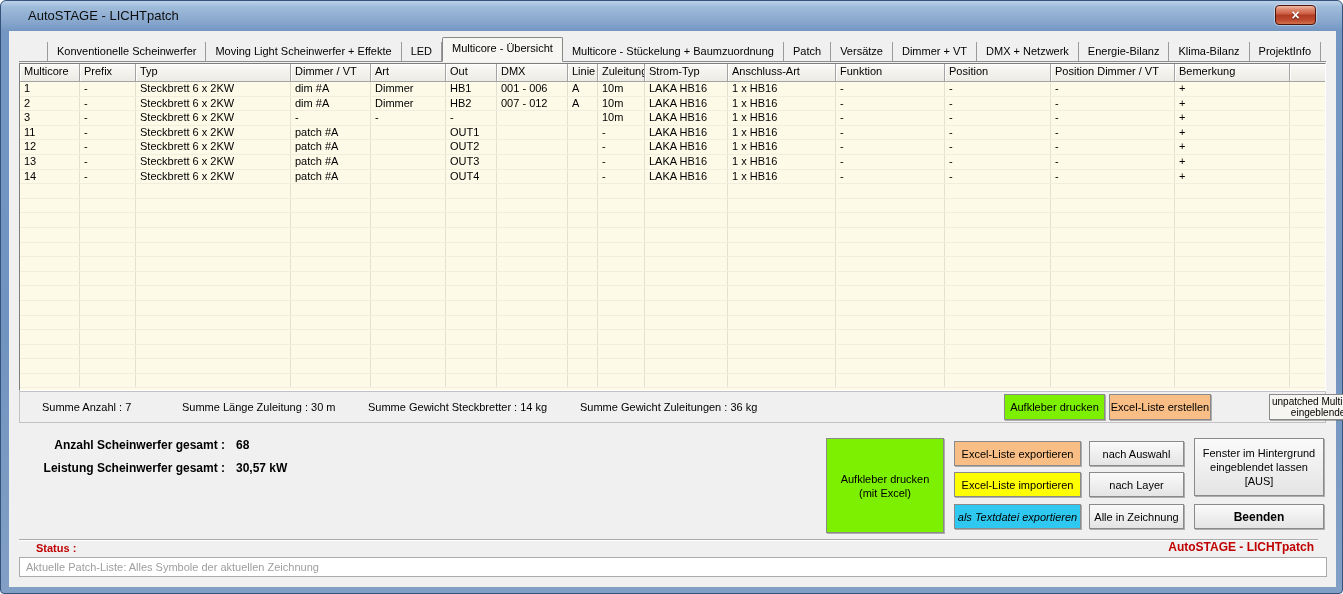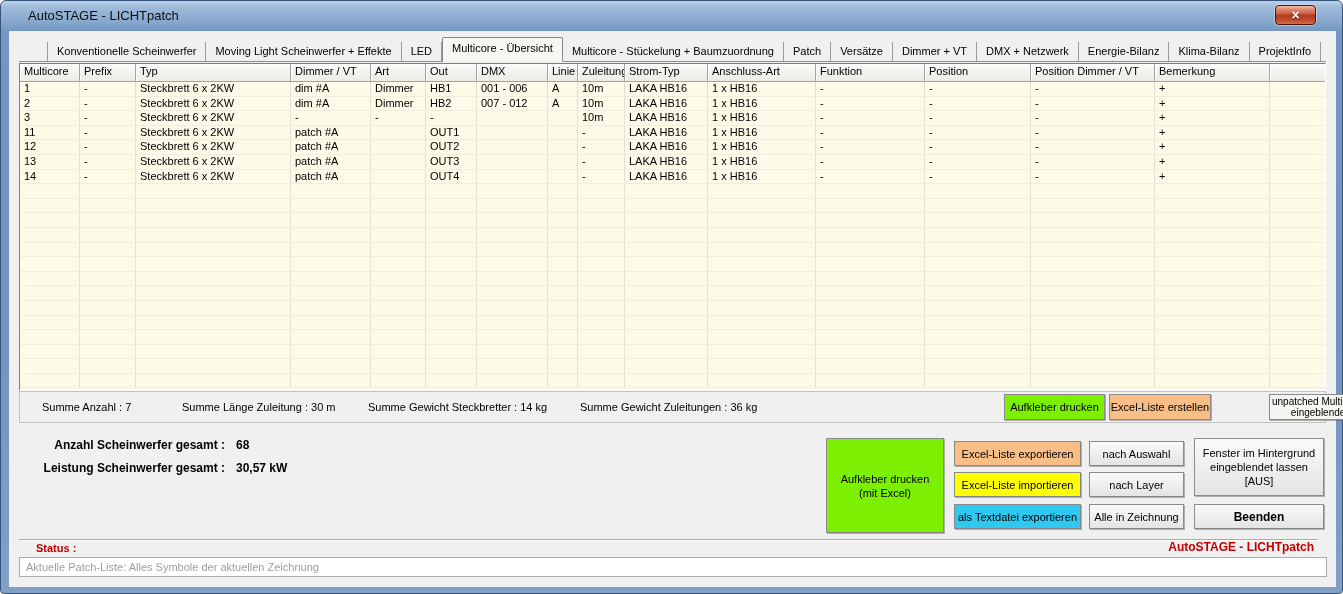--- a/index.html
+++ b/index.html
@@ -28,37 +28,37 @@
   .grid{position:absolute;left:10px;top:32px;width:1307px;height:328px;box-sizing:border-box;background:#FDFAE8;
         border-top:1px solid #7E7E7E;border-left:1px solid #7E7E7E;border-bottom:1px solid #FFFFFF;border-right:1px solid #FFFFFF;
         overflow:hidden;}
   .thead{display:flex;height:18px;}
   .hc{box-sizing:border-box;border-right:1px solid #A3A3A3;border-bottom:1px solid #A3A3A3;
       background:linear-gradient(#FAF9F6,#ECEBE4);box-shadow:inset 1px 1px 0 #fff;
       padding:1px 4px 0;white-space:nowrap;overflow:hidden;}
   .tr{display:flex;height:14.6px;box-sizing:border-box;border-bottom:1px solid #F1EEDF;}
   .td{box-sizing:border-box;border-right:1px solid #E4E1D2;padding:0 4px;line-height:13.6px;
       white-space:nowrap;overflow:hidden;}
-  .c0{width:60px}.c1{width:56px}.c2{width:155px}.c3{width:80px}.c4{width:55px}.c5{width:51px}
+  .c0{width:60px}.c1{width:56px}.c2{width:155px}.c3{width:80px}.c4{width:75px}.c5{width:51px}
   .c6{width:71px}.c7{width:30px}.c8{width:47px}.c9{width:83px}.c10{width:108px}.c11{width:109px}
   .c12{width:106px}.c13{width:124px}.c14{width:115px}
   .c15{flex:1 1 auto;border-right:none !important;}
   
   .strip{position:absolute;left:10px;top:360px;width:1307px;height:32px;box-sizing:border-box;
          background:#F0F0F0;border:1px solid #C2C2C2;}
   .sumitem{position:absolute;top:9px;white-space:nowrap;}
   .sumitem:nth-of-type(1){left:22px}.sumitem:nth-of-type(2){left:162px}
   .sumitem:nth-of-type(3){left:348px}.sumitem:nth-of-type(4){left:560px}
   .btn{box-sizing:border-box;border:1px solid #8A8A8A;display:flex;flex-direction:column;align-items:center;
        justify-content:center;text-align:center;cursor:default;box-shadow:1px 1px 0 rgba(90,90,90,.45);
        background:linear-gradient(#FAFAFA,#E4E4E4);white-space:nowrap;}
   .green{background:var(--green);}
   .peach{background:var(--peach);}
   .yellow{background:var(--yellow);}
-  .cyan{background:var(--cyan);}
+  .cyan{background:var(--cyan);font-style:italic;}
   .white{background:#F6F5F1;}
   .stripbtn{position:absolute;top:2px;height:26px;}
   .sb1{left:984px;width:101px}.sb2{left:1089px;width:102px}
   .sb3{left:1249px;width:101px;font-size:10px;line-height:11px;}
   
   .stats{position:absolute;left:19px;top:407px;display:flex;flex-direction:column;gap:9px;}
   .statrow{display:flex;align-items:center;}
   .statlabel{display:inline-block;width:197px;text-align:right;font-weight:bold;font-size:12px;}
   .statval{margin-left:11px;font-weight:bold;font-size:12px;}
   .biggreen{position:absolute;left:817px;top:407px;width:118px;height:95px;line-height:14px;}

